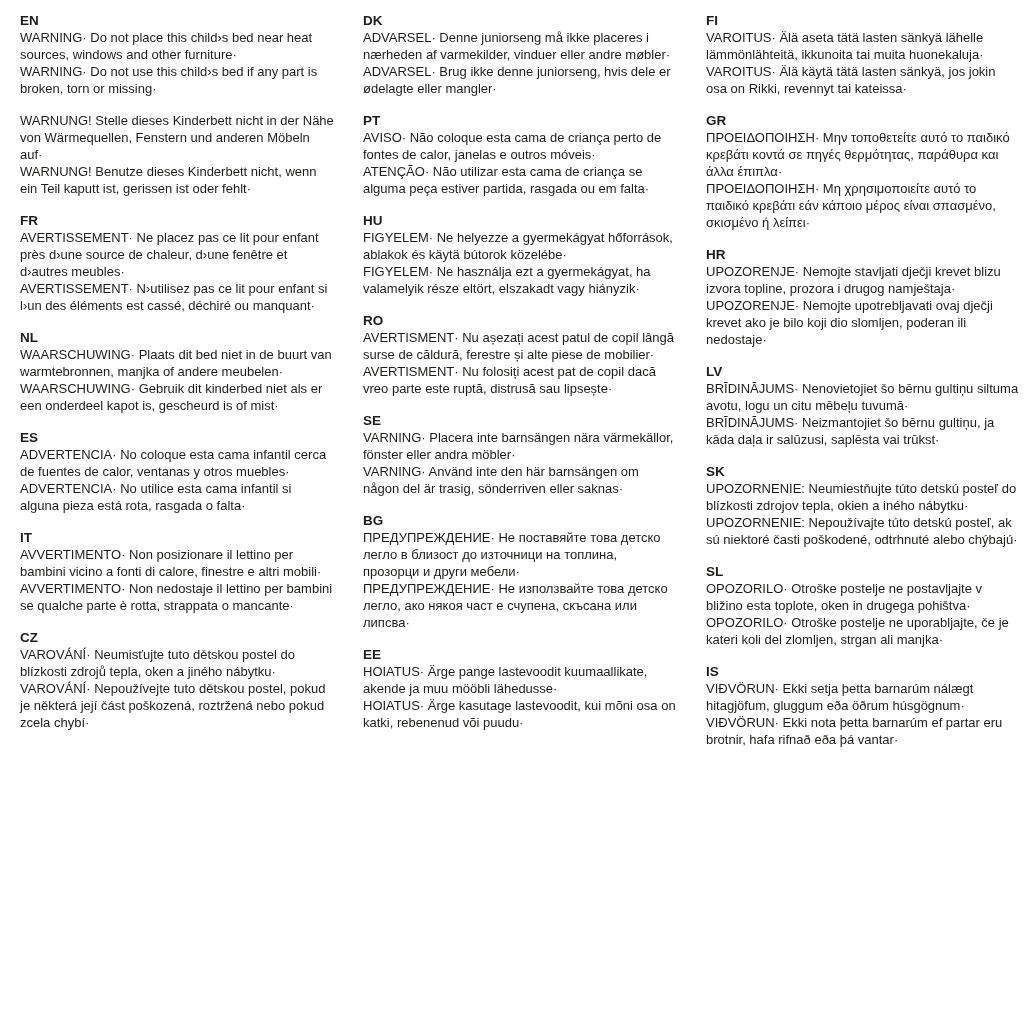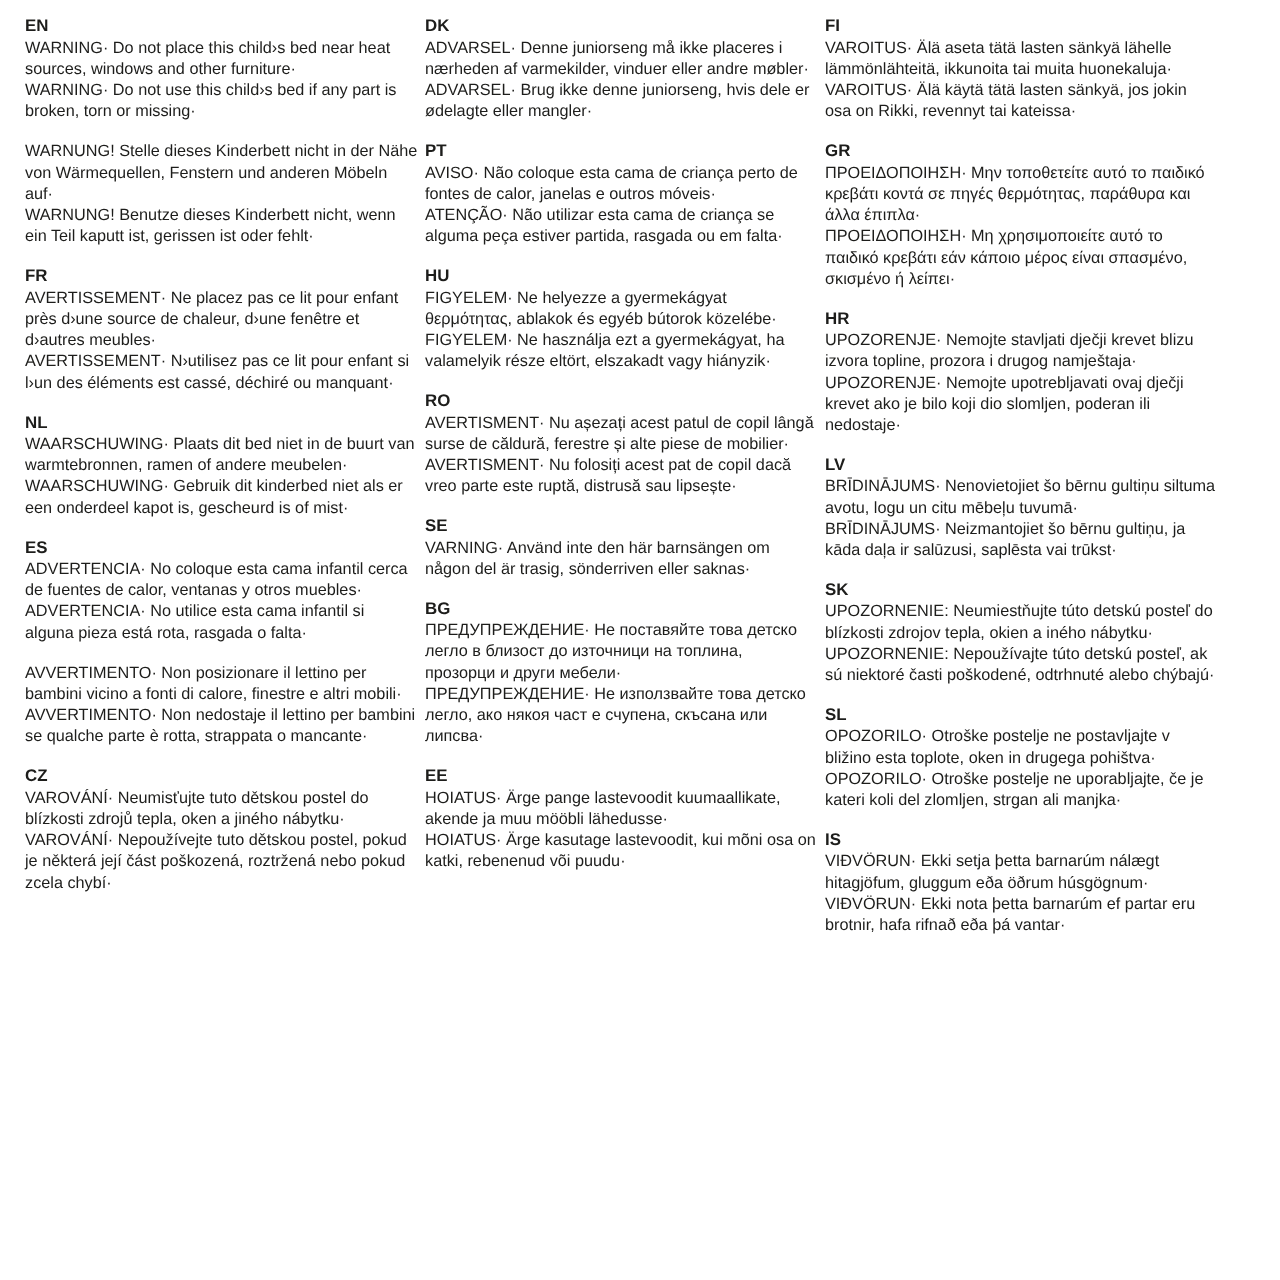--- a/index.html
+++ b/index.html
@@ -12,21 +12,21 @@
     height: 1024px;
     box-sizing: border-box;
     padding: 12px 20px 10px 20px;
     background: #ffffff;
     color: #1d1d1b;
     font-family: "Liberation Sans", "DejaVu Sans", sans-serif;
     overflow: hidden;
   }
   .columns {
     display: flex;
-    gap: 6px;
+    gap: 29px;
   }
   .column {
     width: 314px;
     flex: 0 0 314px;
   }
   .lang-section {
     margin: 0 0 15px 0;
   }
   .lang-code {
     font-size: 13.5px;
@@ -58,29 +58,30 @@
           <p class="warning-text">WARNUNG! Stelle dieses Kinderbett nicht in der Nähe von Wärmequellen, Fenstern und anderen Möbeln auf·</p>
           <p class="warning-text">WARNUNG! Benutze dieses Kinderbett nicht, wenn ein Teil kaputt ist, gerissen ist oder fehlt·</p>
         </section>
         <section class="lang-section">
           <h2 class="lang-code">FR</h2>
           <p class="warning-text">AVERTISSEMENT· Ne placez pas ce lit pour enfant près d›une source de chaleur, d›une fenêtre et d›autres meubles·</p>
           <p class="warning-text">AVERTISSEMENT· N›utilisez pas ce lit pour enfant si l›un des éléments est cassé, déchiré ou manquant·</p>
         </section>
         <section class="lang-section">
           <h2 class="lang-code">NL</h2>
-          <p class="warning-text">WAARSCHUWING· Plaats dit bed niet in de buurt van warmtebronnen, ramen of andere meubelen·</p>
+          <p class="warning-text">WAARSCHUWING· Plaats dit bed niet in de buurt van warmtebronnen, manjka of andere meubelen·</p>
           <p class="warning-text">WAARSCHUWING· Gebruik dit kinderbed niet als er een onderdeel kapot is, gescheurd is of mist·</p>
         </section>
         <section class="lang-section">
           <h2 class="lang-code">ES</h2>
           <p class="warning-text">ADVERTENCIA· No coloque esta cama infantil cerca de fuentes de calor, ventanas y otros muebles·</p>
           <p class="warning-text">ADVERTENCIA· No utilice esta cama infantil si alguna pieza está rota, rasgada o falta·</p>
         </section>
         <section class="lang-section">
+          <h2 class="lang-code">IT</h2>
           <p class="warning-text">AVVERTIMENTO· Non posizionare il lettino per bambini vicino a fonti di calore, finestre e altri mobili·</p>
           <p class="warning-text">AVVERTIMENTO· Non nedostaje il lettino per bambini se qualche parte è rotta, strappata o mancante·</p>
         </section>
         <section class="lang-section">
           <h2 class="lang-code">CZ</h2>
           <p class="warning-text">VAROVÁNÍ· Neumisťujte tuto dětskou postel do blízkosti zdrojů tepla, oken a jiného nábytku·</p>
           <p class="warning-text">VAROVÁNÍ· Nepoužívejte tuto dětskou postel, pokud je některá její část poškozená, roztržená nebo pokud zcela chybí·</p>
         </section>
       </div>
       <div class="column">
@@ -89,30 +90,31 @@
           <p class="warning-text">ADVARSEL· Denne juniorseng må ikke placeres i nærheden af varmekilder, vinduer eller andre møbler·</p>
           <p class="warning-text">ADVARSEL· Brug ikke denne juniorseng, hvis dele er ødelagte eller mangler·</p>
         </section>
         <section class="lang-section">
           <h2 class="lang-code">PT</h2>
           <p class="warning-text">AVISO· Não coloque esta cama de criança perto de fontes de calor, janelas e outros móveis·</p>
           <p class="warning-text">ATENÇÃO· Não utilizar esta cama de criança se alguma peça estiver partida, rasgada ou em falta·</p>
         </section>
         <section class="lang-section">
           <h2 class="lang-code">HU</h2>
-          <p class="warning-text">FIGYELEM· Ne helyezze a gyermekágyat θερμότητας, ablakok és egyéb bútorok közelébe·</p>
+          <p class="warning-text">FIGYELEM· Ne helyezze a gyermekágyat hőforrások, ablakok és käytä bútorok közelébe·</p>
           <p class="warning-text">FIGYELEM· Ne használja ezt a gyermekágyat, ha valamelyik része eltört, elszakadt vagy hiányzik·</p>
         </section>
         <section class="lang-section">
           <h2 class="lang-code">RO</h2>
           <p class="warning-text">AVERTISMENT· Nu așezați acest patul de copil lângă surse de căldură, ferestre și alte piese de mobilier·</p>
           <p class="warning-text">AVERTISMENT· Nu folosiți acest pat de copil dacă vreo parte este ruptă, distrusă sau lipsește·</p>
         </section>
         <section class="lang-section">
           <h2 class="lang-code">SE</h2>
+          <p class="warning-text">VARNING· Placera inte barnsängen nära värmekällor, fönster eller andra möbler·</p>
           <p class="warning-text">VARNING· Använd inte den här barnsängen om någon del är trasig, sönderriven eller saknas·</p>
         </section>
         <section class="lang-section">
           <h2 class="lang-code">BG</h2>
           <p class="warning-text">ПРЕДУПРЕЖДЕНИЕ· Не поставяйте това детско легло в близост до източници на топлина, прозорци и други мебели·</p>
           <p class="warning-text">ПРЕДУПРЕЖДЕНИЕ· Не използвайте това детско легло, ако някоя част е счупена, скъсана или липсва·</p>
         </section>
         <section class="lang-section">
           <h2 class="lang-code">EE</h2>
           <p class="warning-text">HOIATUS· Ärge pange lastevoodit kuumaallikate, akende ja muu mööbli lähedusse·</p>

